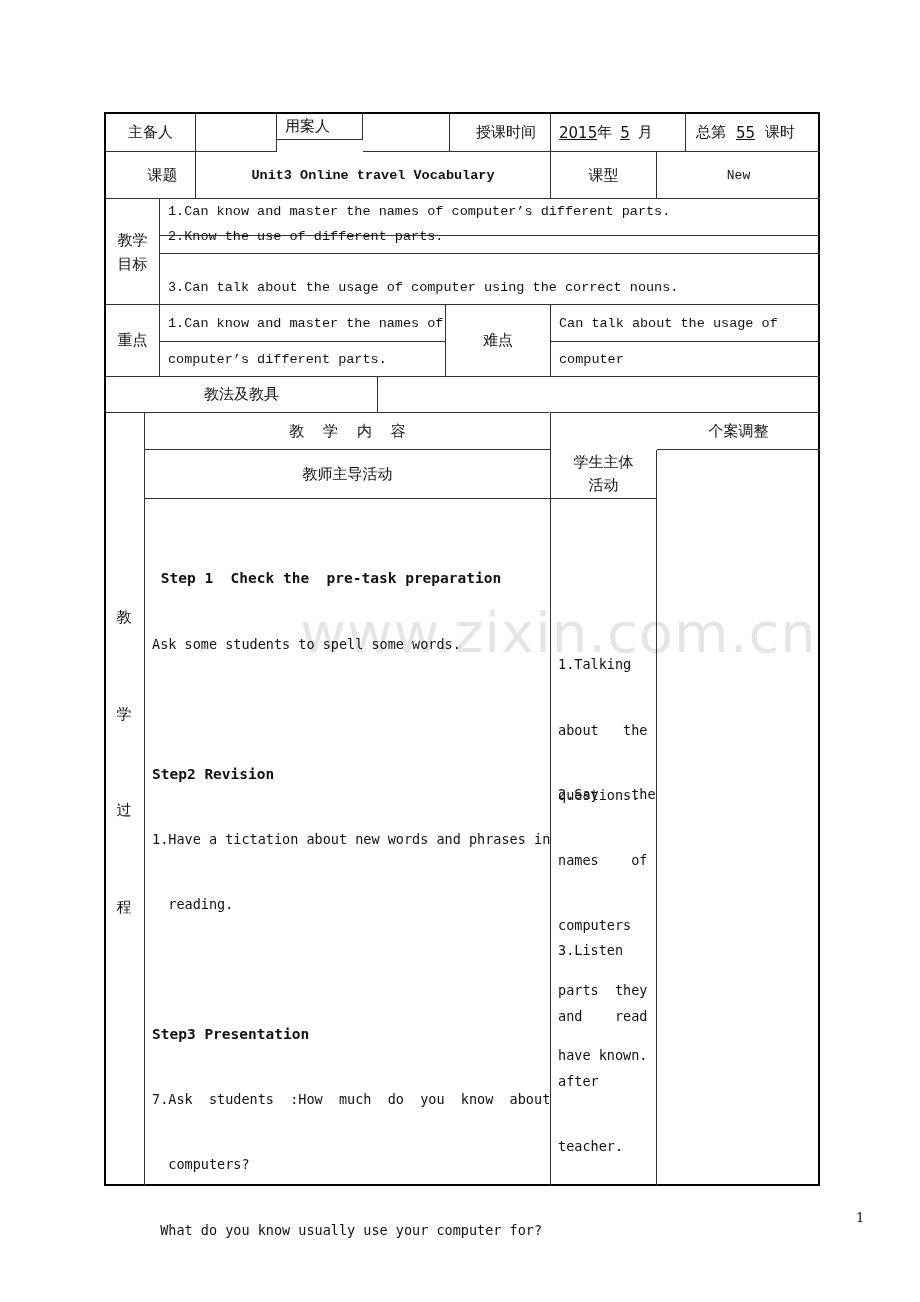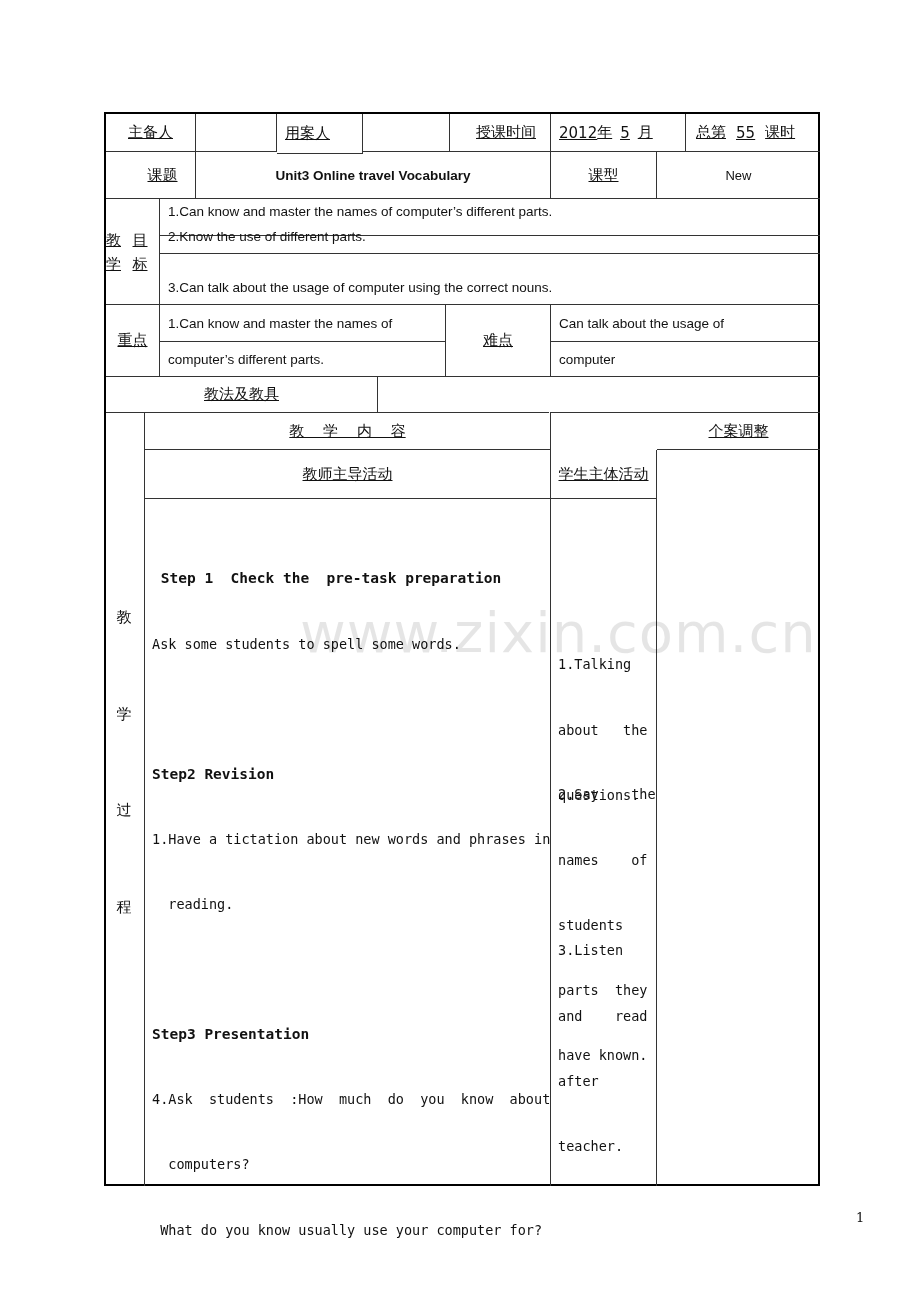--- a/index.html
+++ b/index.html
@@ -4,50 +4,50 @@
 <style>
   html, body { margin:0; padding:0; background:#ffffff; }
   body { width:920px; height:1302px; position:relative; overflow:hidden;
          font-family: "DejaVu Serif", "Liberation Serif", serif; color:#111; }
   .page { position:absolute; left:0; top:0; width:920px; height:1302px; }
   .outer { position:absolute; left:104px; top:112px; width:716px; height:1074px;
            border:2px solid #000; box-sizing:border-box; }
   .cell { position:absolute; box-sizing:border-box; border-right:1px solid #333; border-bottom:1px solid #333;
           display:flex; align-items:center; justify-content:center; font-size:14.5px; }
   .cell.left { justify-content:flex-start; padding-left:8px; }
-  .mono { font-family: Liberation Sans, sans-serif; font-size:13.5px; }
-  .cjk { font-family: "DejaVu Sans", "Liberation Sans", sans-serif; font-size:15px;text-decoration:underline; }
+  .mono { font-family: Liberation Mono, monospace; font-size:13.5px; }
+  .cjk { font-family: "DejaVu Sans", "Liberation Sans", sans-serif; font-size:15px; }
   .noR { border-right:none; }
   .noB { border-bottom:none; }
   .u { text-decoration:underline; }
-  .vlabel { flex-direction:row; }
+  .vlabel { flex-direction:column; }
   .content { position:absolute; box-sizing:border-box; font-family:"DejaVu Sans Mono","Liberation Mono",monospace;
              font-size:13.5px; line-height:21.7px; white-space:pre; }
   .content .b { font-weight:bold; font-size:14.5px; }
   .stud { position:absolute; font-family:"DejaVu Sans Mono","Liberation Mono",monospace;
           font-size:13.5px; line-height:21.7px; white-space:pre; }
   .wm { position:absolute; left:300px; top:600px; font-family:"DejaVu Sans","Liberation Sans",sans-serif;
         font-size:56px; color:rgba(0,0,0,0.10); letter-spacing:1px; pointer-events:none; }
   .pnum { position:absolute; left:856px; top:1210px; font-size:13px; }
   .plabel { position:absolute; left:104px; width:40px; text-align:center; font-family:"DejaVu Sans","Liberation Sans",sans-serif; font-size:15px; }
 </style>
 </head>
 <body>
 
 <div class="page">
 
   <div class="outer">
 
     <div class="cell cjk" style="left:0;top:0;width:90px;height:38px;">主备人</div>
     <div class="cell" style="left:90px;top:0;width:81px;height:38px;"></div>
-    <div class="cell cjk left" style="left:171px;top:0;width:86px;height:40px;">用案人</div>
+    <div class="cell cjk left" style="left:171px;top:0;width:86px;height:26px;">用案人</div>
     <div class="cell" style="left:257px;top:0;width:87px;height:38px;"></div>
     <div class="cell cjk" style="left:344px;top:0;width:101px;height:38px;justify-content:flex-end;padding-right:14px;">授课时间</div>
     <div class="cell cjk left" style="left:445px;top:0;width:135px;height:38px;">
-      <span class="u">2012</span>
+      <span class="u">2015</span>
         <span>年</span>
         <span class="u" style="padding:0 8px;">5</span>
         <span>月</span>
     </div>
     <div class="cell cjk left noR" style="left:580px;top:0;width:134px;height:38px;padding-left:10px;">
       <span>总第</span>
         <span class="u" style="padding:0 10px;">55</span>
         <span>课时</span>
     </div>
 
@@ -97,21 +97,21 @@
 
   <div class="content" style="left:152px;top:525px;">
     <div class="b"> Step 1  Check the  pre-task preparation</div>
     <div>Ask some students to spell some words.</div>
     <div>&nbsp;</div>
     <div class="b">Step2 Revision</div>
     <div>1.Have a tictation about new words and phrases in</div>
     <div>  reading.</div>
     <div>&nbsp;</div>
     <div class="b">Step3 Presentation</div>
-    <div>4.Ask  students  :How  much  do  you  know  about</div>
+    <div>7.Ask  students  :How  much  do  you  know  about</div>
     <div>  computers?</div>
     <div> What do you know usually use your computer for?</div>
     
     
     
     
     
     
     
     
@@ -124,21 +124,21 @@
   </div>
 
   <div class="stud" style="left:558px;top:611px;">
     <div>1.Talking</div>
     <div>about   the</div>
     <div>questions.</div>
   </div>
   <div class="stud" style="left:558px;top:741px;">
     <div>2.Say    the</div>
     <div>names    of</div>
-    <div>students</div>
+    <div>computers</div>
     <div>parts  they</div>
     <div>have known.</div>
   </div>
   <div class="stud" style="left:558px;top:897px;">
     <div>3.Listen</div>
     <div>and    read</div>
     <div>after</div>
     <div>teacher.</div>
   </div>
 

